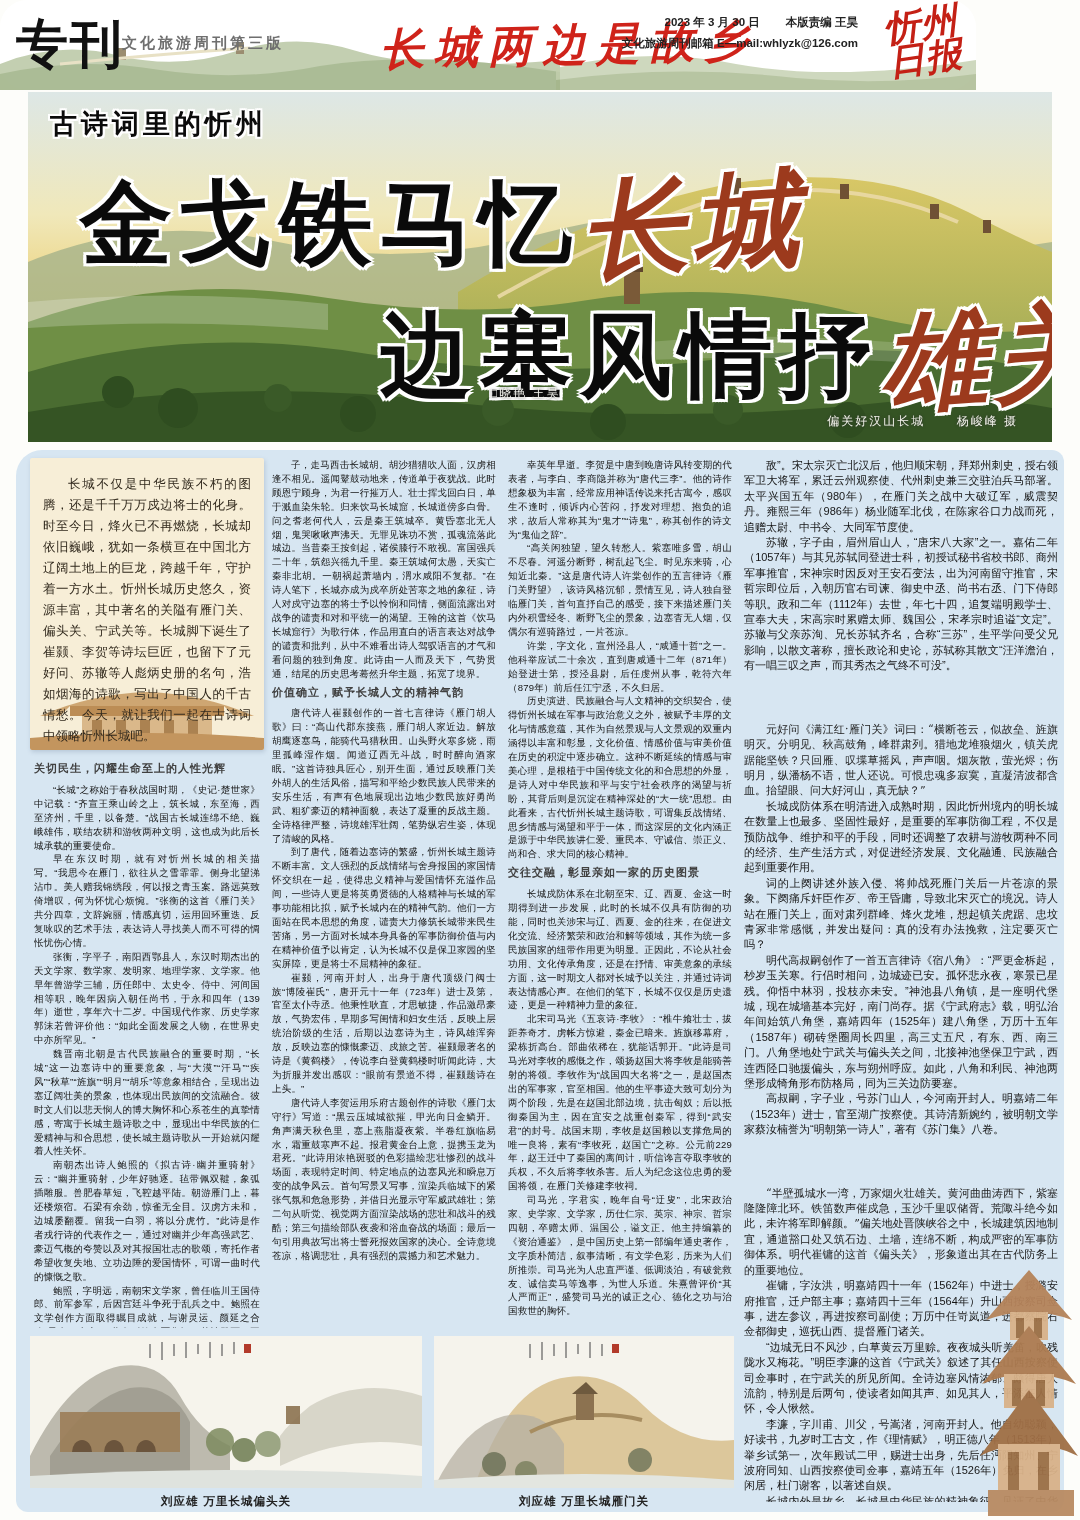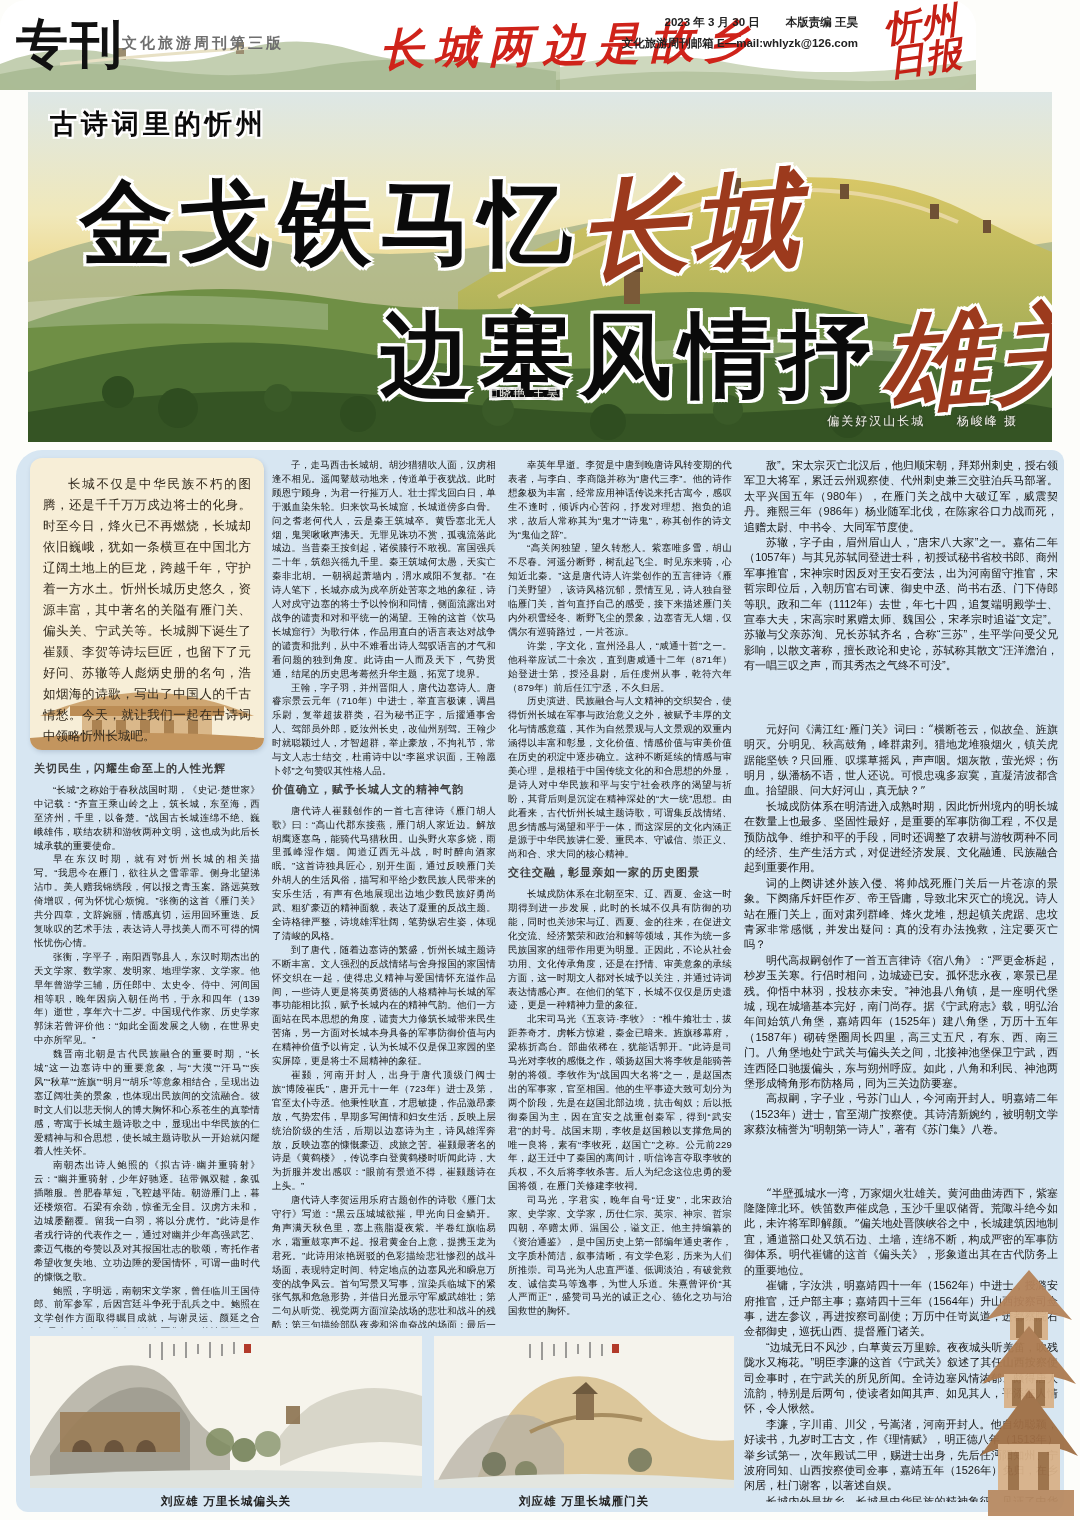--- a/index.html
+++ b/index.html
@@ -40,21 +40,21 @@
   .hl2{left:352px;top:188px;}
   .hero-byline{position:absolute;left:462px;bottom:40px;font-size:12px;color:#f4f4ee;
                letter-spacing:2px;text-shadow:0 0 3px #333;margin-top:48px;}
   .hero-cap{position:absolute;right:34px;bottom:12px;font-size:12px;color:#f2f2ea;
             letter-spacing:2px;text-shadow:0 0 3px #333;}
   .hero-cap .credit{margin-left:26px;}
   
   .panel{position:absolute;left:16px;top:450px;width:1048px;height:1062px;
          background:#d7e6f2;border-radius:26px 12px 12px 12px;}
   .introbox{position:absolute;left:30px;top:458px;width:234px;height:292px;
-            background:#f7eed7;border-radius:12px;box-shadow:1px 2px 4px rgba(90,110,140,.25);
+            background:#f7eed7;border-radius:2px;box-shadow:1px 2px 4px rgba(90,110,140,.25);
             padding:16px 13px 0 13px;box-sizing:border-box;overflow:hidden;
             font-size:12.5px;line-height:21px;text-align:justify;color:#30281c;}
   .introbox p{margin:0;text-indent:2em;position:relative;z-index:2;}
   .intro-art{position:absolute;left:0;bottom:0;width:234px;height:74px;z-index:1;opacity:.95;}
   .col{position:absolute;text-align:justify;overflow:hidden;color:#151515;}
   .ncol{font-size:9.5px;line-height:13.9px;letter-spacing:.2px;}
   .c1{left:34px;top:762px;width:226px;height:566px;}
   .c2{left:272px;top:458px;width:224px;height:870px;}
   .c3{left:508px;top:458px;width:224px;height:870px;}
   .c4{left:744px;top:458px;width:314px;height:1044px;font-size:11px;line-height:15.4px;}
@@ -179,21 +179,20 @@
     <p>早在东汉时期，就有对忻州长城的相关描写。“我思今在雁门，欲往从之雪霏霏。侧身北望涕沾巾。美人赠我锦绣段，何以报之青玉案。路远莫致倚增叹，何为怀忧心烦惋。”张衡的这首《雁门关》共分四章，文辞婉丽，情感真切，运用回环重迭、反复咏叹的艺术手法，表达诗人寻找美人而不可得的惆怅忧伤心情。</p>
     <p>张衡，字平子，南阳西鄂县人，东汉时期杰出的天文学家、数学家、发明家、地理学家、文学家。他早年曾游学三辅，历任郎中、太史令、侍中、河间国相等职，晚年因病入朝任尚书，于永和四年（139年）逝世，享年六十二岁。中国现代作家、历史学家郭沫若曾评价他：“如此全面发展之人物，在世界史中亦所罕见。”</p>
     <p>魏晋南北朝是古代民族融合的重要时期，“长城”这一边塞诗中的重要意象，与“大漠”“汗马”“疾风”“秋草”“旌旗”“明月”“胡乐”等意象相结合，呈现出边塞辽阔壮美的景象，也体现出民族间的交流融合。彼时文人们以悲天悯人的博大胸怀和心系苍生的真挚情感，寄寓于长城主题诗歌之中，显现出中华民族的仁爱精神与和合思想，使长城主题诗歌从一开始就闪耀着人性关怀。</p>
     <p>南朝杰出诗人鲍照的《拟古诗·幽并重骑射》云：“幽并重骑射，少年好驰逐。毡带佩双鞬，象弧插雕服。兽肥春草短，飞鞚越平陆。朝游雁门上，暮还楼烦宿。石梁有余劲，惊雀无全目。汉虏方未和，边城屡翻覆。留我一白羽，将以分虎竹。”此诗是作者戎行诗的代表作之一，通过对幽并少年高强武艺、豪迈气概的夸赞以及对其报国壮志的歌颂，寄托作者希望收复失地、立功边陲的爱国情怀，可谓一曲时代的慷慨之歌。</p>
     <p>鲍照，字明远，南朝宋文学家，曾任临川王国侍郎、前军参军，后因宫廷斗争死于乱兵之中。鲍照在文学创作方面取得瞩目成就，与谢灵运、颜延之合称“元嘉三大家”，著有《鲍参军集》，其诗雅丽，不避危仄，又创七言隔句用韵与中间换韵之法，对后世诗歌颇有影响。</p>
 
   </div>
 
   <div class="col ncol c2">
     <p>子，走马西击长城胡。胡沙猎猎吹人面，汉虏相逢不相见。遥闻鼙鼓动地来，传道单于夜犹战。此时顾恩宁顾身，为君一行摧万人。壮士挥戈回白日，单于溅血染朱轮。归来饮马长城窟，长城道傍多白骨。问之耆老何代人，云是秦王筑城卒。黄昏塞北无人烟，鬼哭啾啾声沸天。无罪见诛功不赏，孤魂流落此城边。当昔秦王按剑起，诸侯膝行不敢视。富国强兵二十年，筑怨兴徭九千里。秦王筑城何太愚，天实亡秦非北胡。一朝祸起萧墙内，渭水咸阳不复都。”在诗人笔下，长城亦成为戍卒所处苦寒之地的象征，诗人对戍守边塞的将士予以怜悯和同情，侧面流露出对战争的谴责和对和平统一的渴望。王翰的这首《饮马长城窟行》为歌行体，作品用直白的语言表达对战争的谴责和批判，从中不难看出诗人驾驭语言的才气和看问题的独到角度。此诗由一人而及天下，气势贯通，结尾的历史思考蓦然升华主题，拓宽了境界。</p>
-    <p>王翰，字子羽，并州晋阳人，唐代边塞诗人。唐睿宗景云元年（710年）中进士，举直言极谏，调昌乐尉，复举超拔群类，召为秘书正字，后擢通事舍人、驾部员外郎，贬汝州长史，改仙州别驾。王翰少时就聪颖过人，才智超群，举止豪放，不拘礼节，常与文人志士结交，杜甫诗中以“李邕求识面，王翰愿卜邻”之句赞叹其性格人品。</p>
     <div class="colhead">价值确立，赋予长城人文的精神气韵</div>
     <p>唐代诗人崔颢创作的一首七言律诗《雁门胡人歌》曰：“高山代郡东接燕，雁门胡人家近边。解放胡鹰逐塞鸟，能骑代马猎秋田。山头野火寒多烧，雨里孤峰湿作烟。闻道辽西无斗战，时时醉向酒家眠。”这首诗独具匠心，别开生面，通过反映雁门关外胡人的生活风俗，描写和平给少数民族人民带来的安乐生活，有声有色地展现出边地少数民族好勇尚武、粗犷豪迈的精神面貌，表达了凝重的反战主题。全诗格律严整，诗境雄浑壮阔，笔势纵宕生姿，体现了清峻的风格。</p>
     <p>到了唐代，随着边塞诗的繁盛，忻州长城主题诗不断丰富。文人强烈的反战情绪与舍身报国的家国情怀交织在一起，使得忠义精神与爱国情怀充溢作品间，一些诗人更是将英勇贤德的人格精神与长城的军事功能相比拟，赋予长城内在的精神气韵。他们一方面站在民本思想的角度，谴责大力修筑长城带来民生苦痛，另一方面对长城本身具备的军事防御价值与内在精神价值予以肯定，认为长城不仅是保卫家园的坚实屏障，更是将士不屈精神的象征。</p>
     <p>崔颢，河南开封人，出身于唐代顶级门阀士族“博陵崔氏”，唐开元十一年（723年）进士及第，官至太仆寺丞。他秉性耿直，才思敏捷，作品激昂豪放，气势宏伟，早期多写闺情和妇女生活，反映上层统治阶级的生活，后期以边塞诗为主，诗风雄浑奔放，反映边塞的慷慨豪迈、戍旅之苦。崔颢最著名的诗是《黄鹤楼》，传说李白登黄鹤楼时听闻此诗，大为折服并发出感叹：“眼前有景道不得，崔颢题诗在上头。”</p>
     <p>唐代诗人李贺运用乐府古题创作的诗歌《雁门太守行》写道：“黑云压城城欲摧，甲光向日金鳞开。角声满天秋色里，塞上燕脂凝夜紫。半卷红旗临易水，霜重鼓寒声不起。报君黄金台上意，提携玉龙为君死。”此诗用浓艳斑驳的色彩描绘悲壮惨烈的战斗场面，表现特定时间、特定地点的边塞风光和瞬息万变的战争风云。首句写景又写事，渲染兵临城下的紧张气氛和危急形势，并借日光显示守军威武雄壮；第二句从听觉、视觉两方面渲染战场的悲壮和战斗的残酷；第三句描绘部队夜袭和浴血奋战的场面；最后一句引用典故写出将士誓死报效国家的决心。全诗意境苍凉，格调悲壮，具有强烈的震撼力和艺术魅力。</p>
 
   </div>
 
   <div class="col ncol c3">
     <p>幸英年早逝。李贺是中唐到晚唐诗风转变期的代表者，与李白、李商隐并称为“唐代三李”。他的诗作想象极为丰富，经常应用神话传说来托古寓今，感叹生不逢时，倾诉内心苦闷，抒发对理想、抱负的追求，故后人常称其为“鬼才”“诗鬼”，称其创作的诗文为“鬼仙之辞”。</p>

